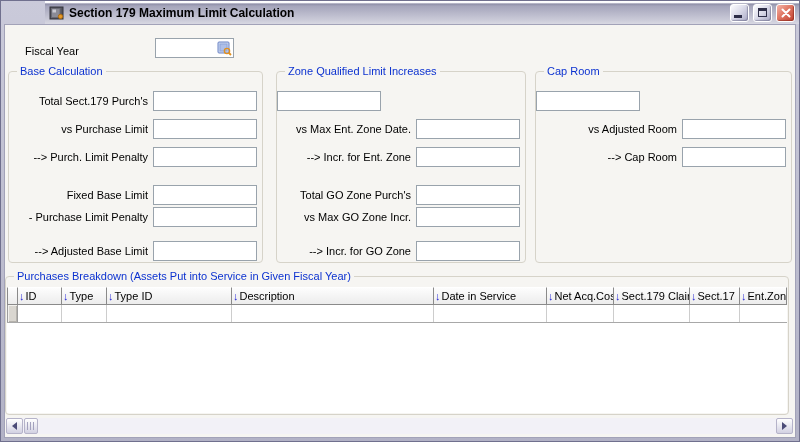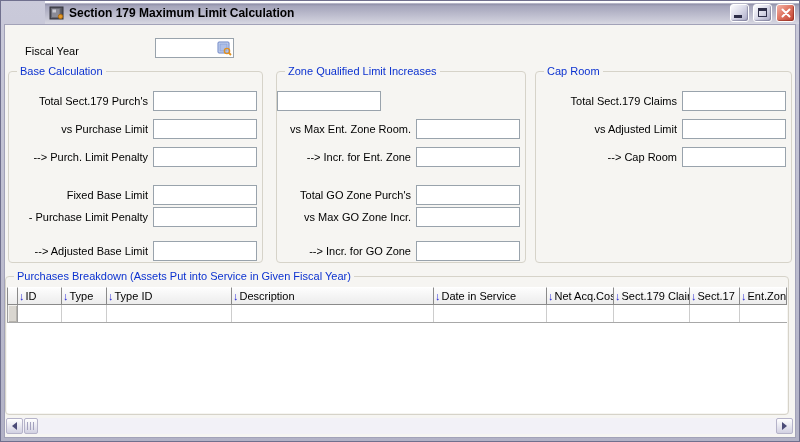--- a/index.html
+++ b/index.html
@@ -177,21 +177,21 @@
         <input class="finput" value="" style="">
       </div>
     </div>
 
     <div class="groupbox gb-zone">
       <span class="gb-title">Zone Qualified Limit Increases</span>
       <div class="frow r1">
         <input class="finput" value="" style="">
       </div>
       <div class="frow r2">
-        <span class="flabel">vs Max Ent. Zone Room.</span>
+        <span class="flabel">vs Max Ent. Zone Date.</span>
         <input class="finput" value="" style="">
       </div>
       <div class="frow r3">
         <span class="flabel">--&gt; Incr. for Ent. Zone</span>
         <input class="finput" value="" style="">
       </div>
       <div class="frow r4">
         <span class="flabel">Total GO Zone Purch's</span>
         <input class="finput" value="" style="">
       </div>
@@ -201,25 +201,24 @@
       </div>
       <div class="frow r6">
         <span class="flabel">--&gt; Incr. for GO Zone</span>
         <input class="finput" value="" style="">
       </div>
     </div>
 
     <div class="groupbox gb-cap">
       <span class="gb-title">Cap Room</span>
       <div class="frow r1">
-        <span class="flabel">Total Sect.179 Claims</span>
         <input class="finput" value="" style="">
       </div>
       <div class="frow r2">
-        <span class="flabel">vs Adjusted Limit</span>
+        <span class="flabel">vs Adjusted Room</span>
         <input class="finput" value="" style="">
       </div>
       <div class="frow r3">
         <span class="flabel">--&gt; Cap Room</span>
         <input class="finput" value="" style="">
       </div>
     </div>
 
     <div class="groupbox gb-purch">
       <span class="gb-title">Purchases Breakdown (Assets Put into Service in Given Fiscal Year)</span>

